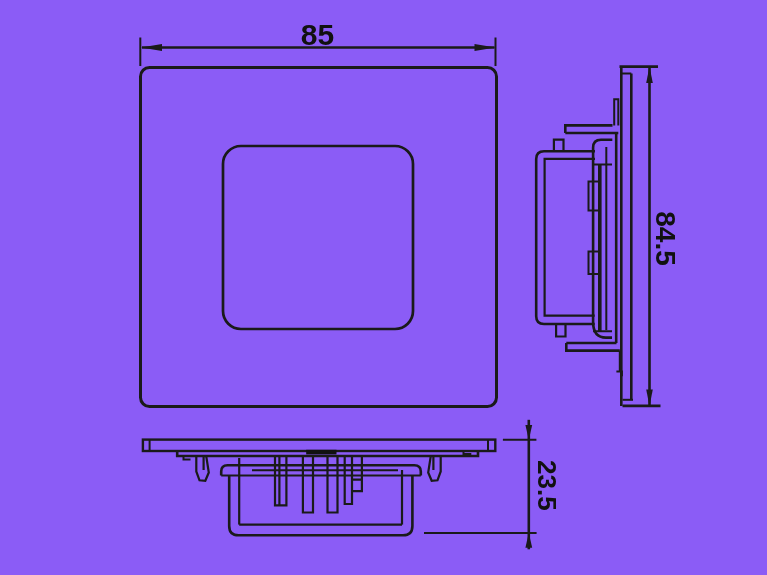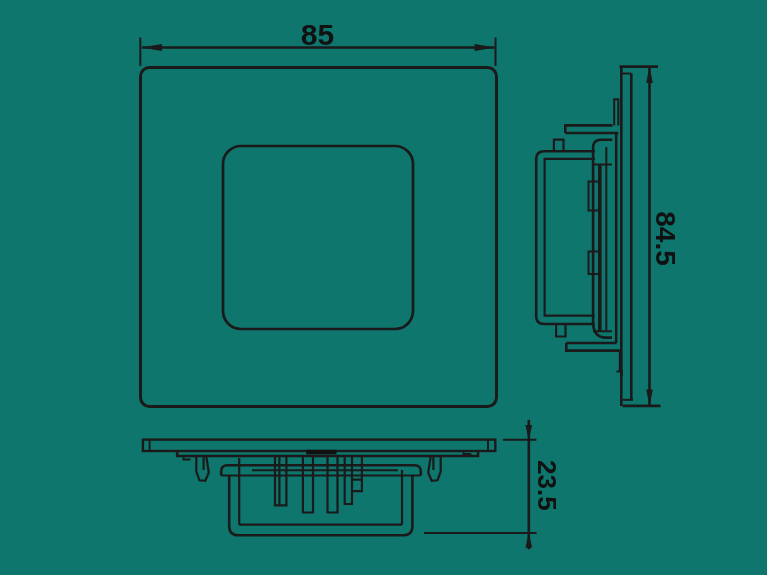--- a/index.html
+++ b/index.html
@@ -1,16 +1,16 @@
 <!DOCTYPE html>
 <html><head>
 <meta charset="utf-8">
 <style>
   html,body{margin:0;padding:0;background:#ffffff;}
-  .page{width:767px;height:575px;position:relative;overflow:hidden;background:#0f766e;}
+  .page{width:767px;height:575px;position:relative;overflow:hidden;background:#8b5cf6;}
   text{font-family:"Liberation Sans",sans-serif;font-weight:bold;fill:#111;}
 </style>
 </head>
 <body>
 
 <div class="page">
 <svg width="767" height="575" viewBox="0 0 767 575" xmlns="http://www.w3.org/2000/svg" fill="none" stroke="#1a1a1a" stroke-width="2.6" stroke-linecap="butt" stroke-linejoin="miter">
 
   <rect x="140.5" y="67.5" width="356" height="339" rx="9" stroke-width="3"></rect>
 

